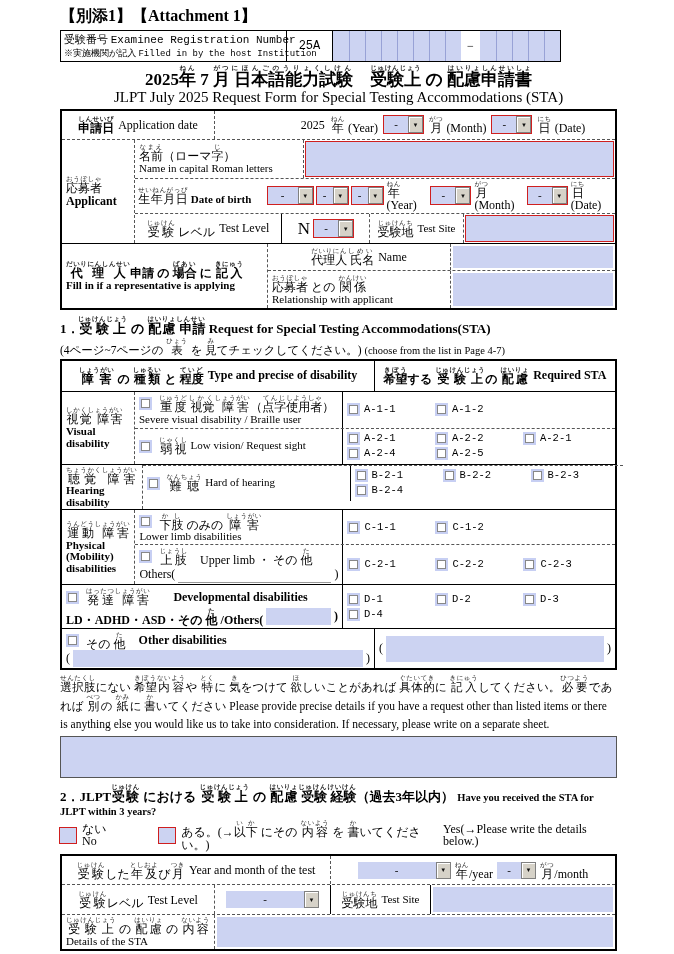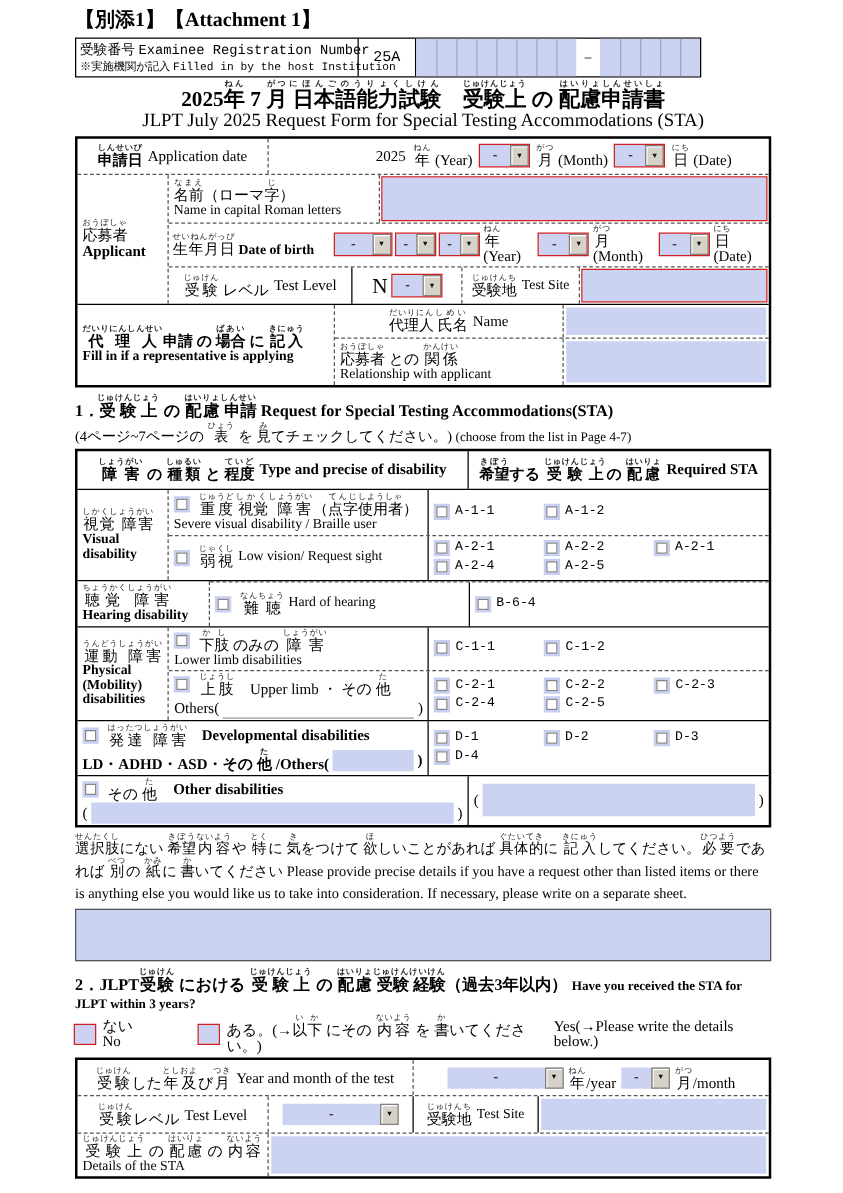--- a/index.html
+++ b/index.html
@@ -327,21 +327,35 @@
             <span class="inl">
                   <span class="cb"></span>
                   <span><ruby>難聴<rt>なんちょう</rt></ruby></span>
                   <span class="en-sub">Hard of hearing</span>
                 </span>
           </div>
           <div class="cell sl grow codes">
                 <div class="code-line">
                   <span class="code-item">
                     <span class="cb"></span>
-                    <span class="code-text">B-6-4</span>
+                    <span class="code-text">B-2-1</span>
+                  </span>
+                  <span class="code-item">
+                    <span class="cb"></span>
+                    <span class="code-text">B-2-2</span>
+                  </span>
+                  <span class="code-item">
+                    <span class="cb"></span>
+                    <span class="code-text">B-2-3</span>
+                  </span>
+                </div>
+                <div class="code-line">
+                  <span class="code-item">
+                    <span class="cb"></span>
+                    <span class="code-text">B-2-4</span>
                   </span>
                 </div>
               </div>
         </div>
       </div>
     </div>
 
     <div class="row st">
       <div class="cell rb" style="width:105px;">
         <span><ruby>運動 障害<rt>うんどうしょうがい</rt></ruby></span>
@@ -389,41 +403,31 @@
                   </span>
                   <span class="code-item">
                     <span class="cb"></span>
                     <span class="code-text">C-2-2</span>
                   </span>
                   <span class="code-item">
                     <span class="cb"></span>
                     <span class="code-text">C-2-3</span>
                   </span>
                 </div>
-                <div class="code-line">
-                  <span class="code-item">
-                    <span class="cb"></span>
-                    <span class="code-text">C-2-4</span>
-                  </span>
-                  <span class="code-item">
-                    <span class="cb"></span>
-                    <span class="code-text">C-2-5</span>
-                  </span>
-                </div>
               </div>
         </div>
       </div>
     </div>
 
     <div class="row st" style="min-height:44px;">
       <div class="cell rb" style="width:312px;">
         <span class="inl">
               <span class="cb"></span>
               <span><ruby>発達 障害<rt>はったつしょうがい</rt></ruby></span>
-              <span class="b" style="margin-left:8px;">Developmental disabilities</span>
+              <span class="b" style="margin-left:20px;">Developmental disabilities</span>
             </span>
         <span class="inl b">
               <span><ruby>LD・ADHD・ASD・その <rt></rt></ruby><ruby>他<rt>た</rt></ruby><ruby> /Others(<rt></rt></ruby></span>
               <span class="fin" style="max-width:120px;"></span>
               <span>)</span>
             </span>
       </div>
       <div class="cell sl grow codes">
             <div class="code-line">
               <span class="code-item">

